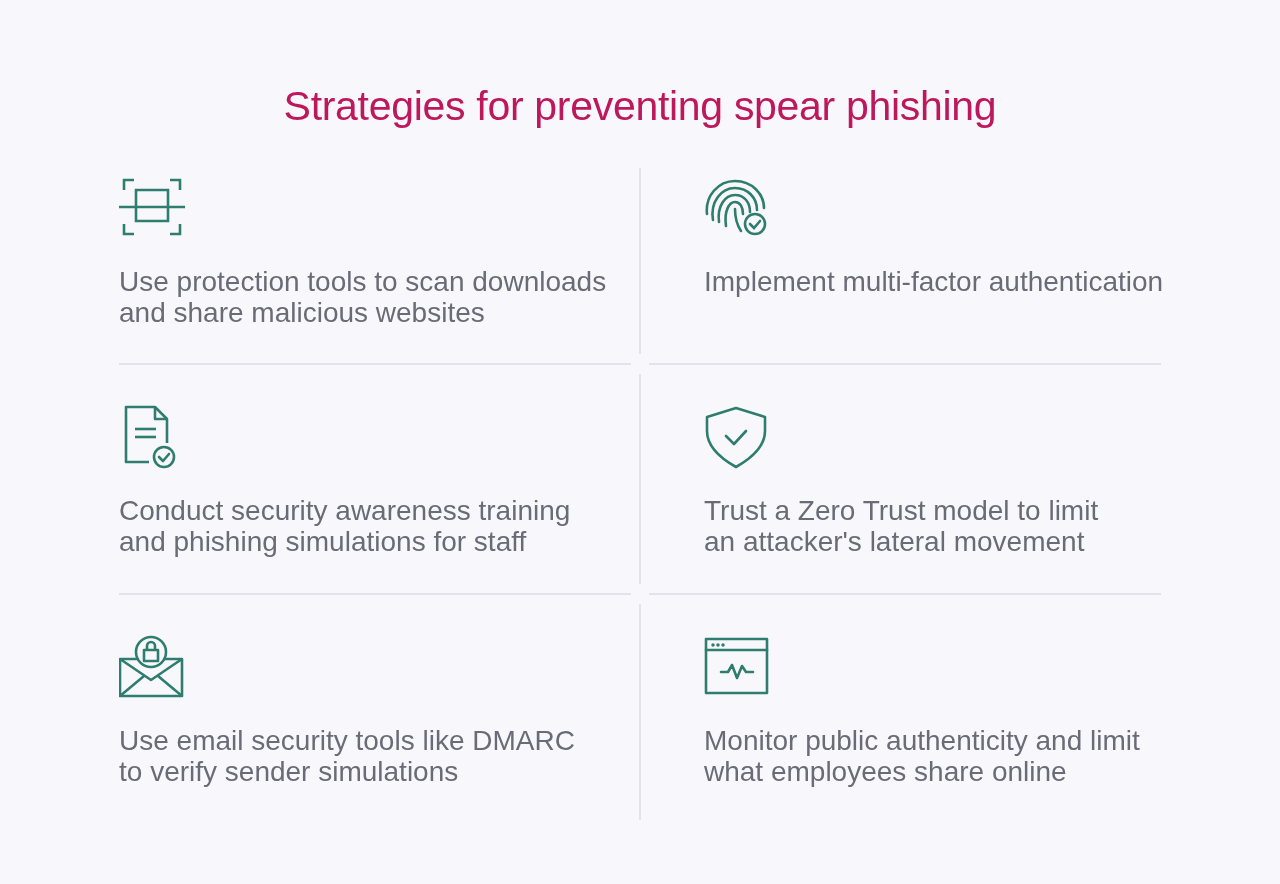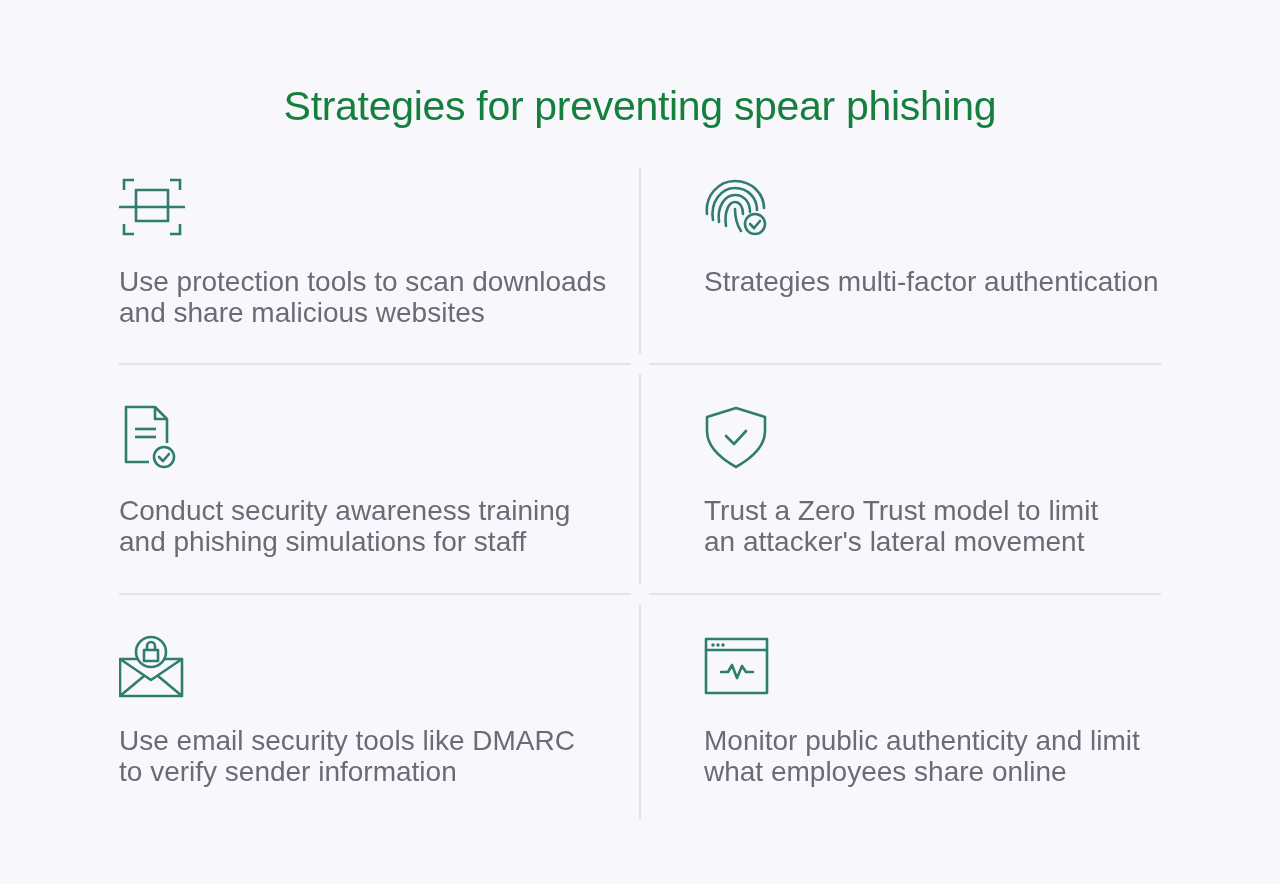--- a/index.html
+++ b/index.html
@@ -15,21 +15,21 @@
       font-family: "Liberation Sans", "DejaVu Sans", sans-serif;
     }
     .title {
       position: absolute;
       left: 0;
       top: 56px;
       width: 1280px;
       text-align: center;
       font-size: 41px;
       font-weight: 500;
-      color: #15803d;
+      color: #be185d;
       letter-spacing: -0.3px;
       font-family: "Liberation Sans", "DejaVu Sans", sans-serif;
     }
     .vline {
       position: absolute;
       left: 639px;
       width: 2px;
       background: #e3e3ea;
     }
     .hline {
@@ -104,21 +104,21 @@
       <path d="M3 38 C1 20 14 5 31 5 C48 5 60 18 60 32"></path>
       <path d="M9 44 C6 26 17 12 31 12 C44 12 53 22 53 34"></path>
       <path d="M15 46 C13 30 21 19 31 19 C40 19 46 26 46 36"></path>
       <path d="M22 50 C20 35 25 26 31 26 C36 26 39 31 39 38"></path>
       <path d="M31 33 C31 42 33 49 37 55"></path>
       <circle cx="51" cy="48" r="10" fill="#f8f8fc"></circle>
       <path d="M46 48 L50 52 L56 45"></path>
     </svg>
   </div>
   <div class="desc">
-    <span>Strategies multi-factor authentication</span>
+    <span>Implement multi-factor authentication</span>
   </div>
 </div>
 
 <div class="cell" style="left:119px;top:405px;">
   <div class="icon">
     <svg viewBox="0 0 68 64" fill="none" stroke="#2e7d6e" stroke-width="2.6" stroke-linejoin="round">
       <path d="M30 57 H7 V2 H36 L48 14 V38"></path>
       <path d="M36 2 V14 H48"></path>
       <line x1="16" y1="24" x2="37" y2="24"></line>
       <line x1="16" y1="32" x2="37" y2="32"></line>
@@ -152,21 +152,21 @@
       <path d="M1 24 L32 45 L63 24"></path>
       <path d="M1 61 L25 41"></path>
       <path d="M63 61 L39 41"></path>
       <circle cx="32" cy="17" r="15" fill="#f8f8fc"></circle>
       <rect x="25" y="15" width="14" height="11"></rect>
       <path d="M28 15 V11 A4 4 0 0 1 36 11 V15"></path>
     </svg>
   </div>
   <div class="desc">
     <span>Use email security tools like DMARC</span>
-    <span>to verify sender information</span>
+    <span>to verify sender simulations</span>
   </div>
 </div>
 
 <div class="cell" style="left:704px;top:635px;">
   <div class="icon">
     <svg viewBox="0 0 68 64" fill="none" stroke="#2e7d6e" stroke-width="2.6" stroke-linejoin="round" stroke-linecap="round">
       <rect x="2" y="4" width="61" height="54"></rect>
       <line x1="2" y1="15" x2="63" y2="15"></line>
       <circle cx="9" cy="10" r="1" fill="#2e7d6e" stroke-width="1.5"></circle>
       <circle cx="14" cy="10" r="1" fill="#2e7d6e" stroke-width="1.5"></circle>

